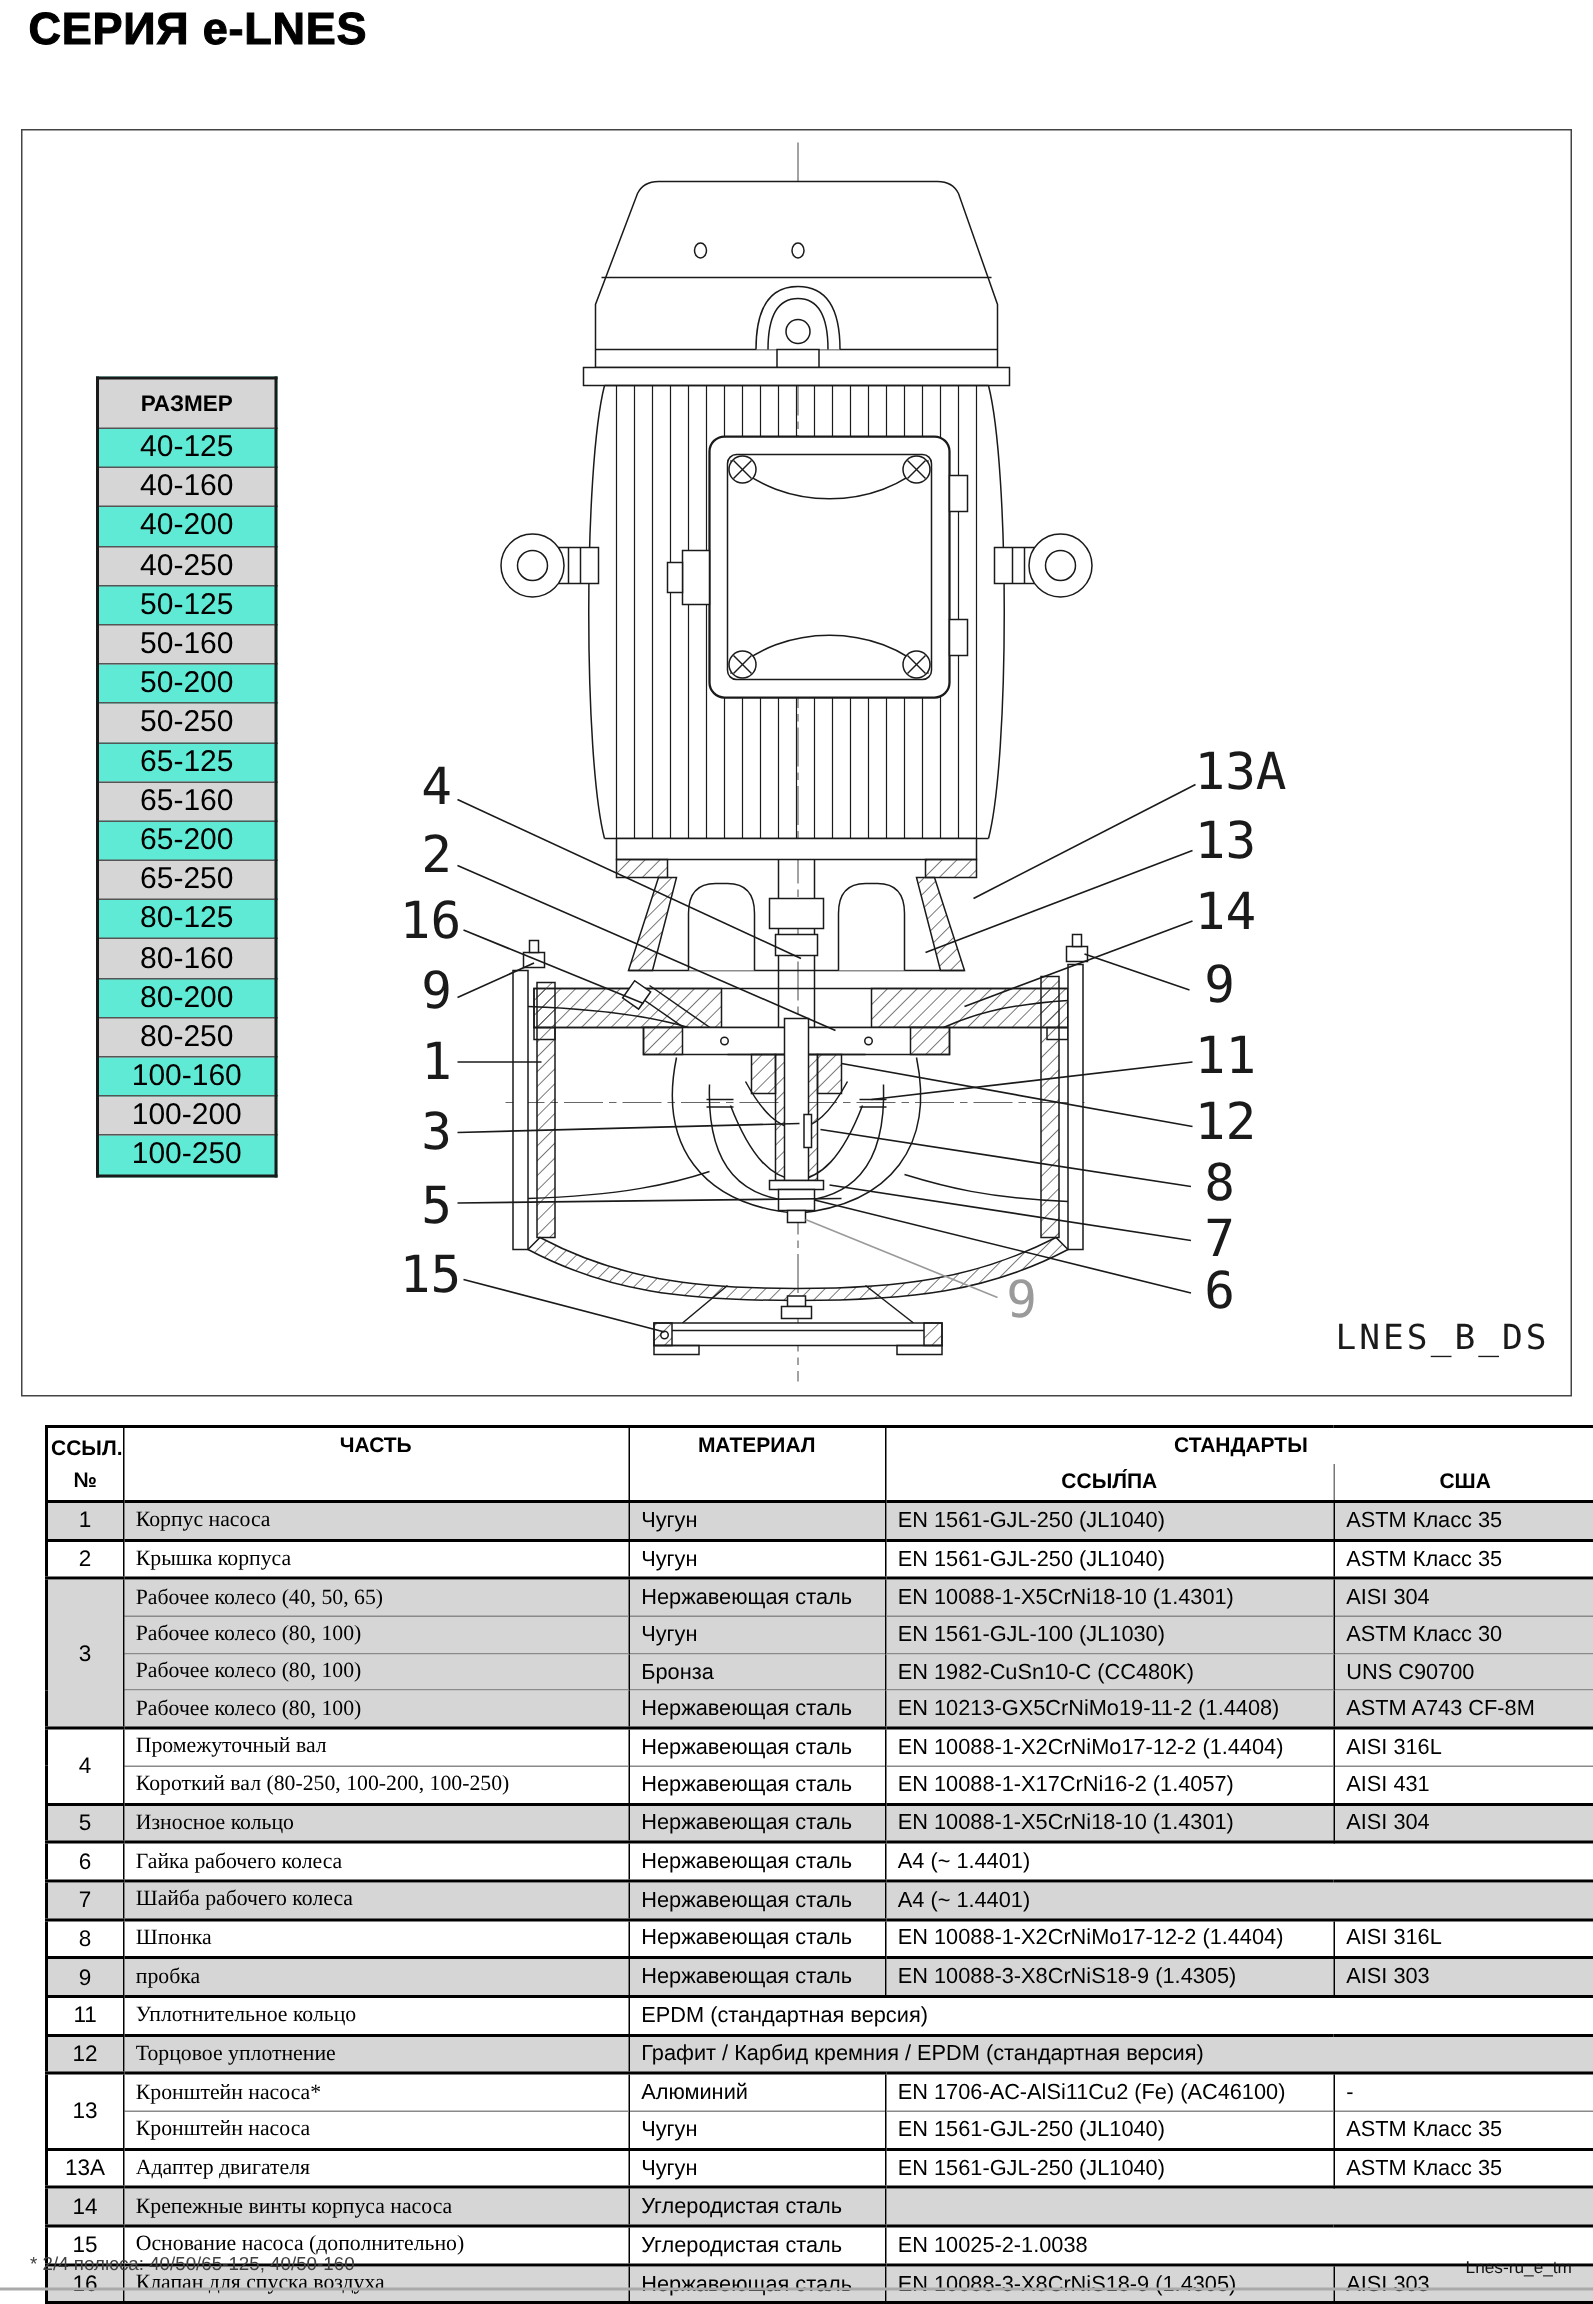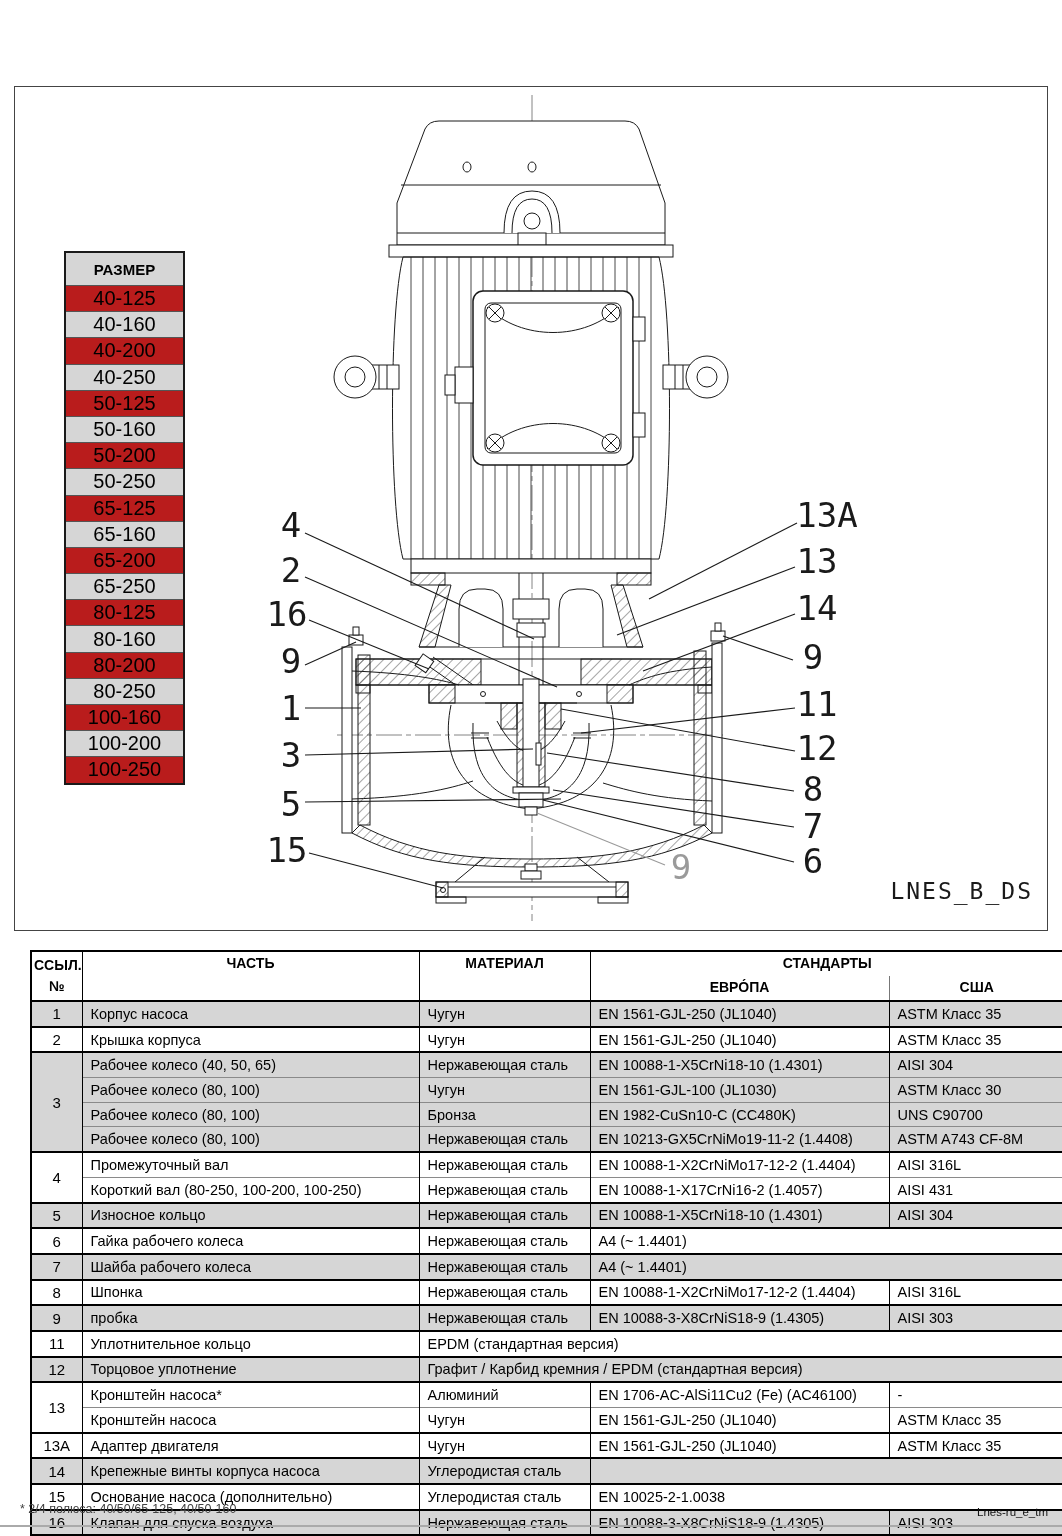--- a/index.html
+++ b/index.html
@@ -11,21 +11,21 @@
 
   
   .drawing-frame{position:absolute;left:14px;top:86px;width:1034px;height:845px;border:1px solid #444;box-sizing:border-box;background:#fff;}
   .drawing-frame svg{position:absolute;left:0;top:0;}
   .svg-callout{font-family:"DejaVu Sans Mono",monospace;font-size:34px;fill:#1a1a1a;}
   .svg-callout.dim{fill:#9a9a9a;}
   #dwg-label{font-family:"DejaVu Sans Mono",monospace;font-size:23px;letter-spacing:2px;fill:#1a1a1a;}
 
   
   .size-table{position:absolute;left:64px;top:251px;border-collapse:collapse;table-layout:fixed;width:121px;
-              border:2px solid #1a1a1a;background:#b91c1c;padding-left:36px;}
+              border:2px solid #1a1a1a;background:#5eead4;padding-left:36px;}
   .size-table th{height:30px;font-size:15px;font-weight:bold;text-align:center;background:var(--shade,#d6d6d6);
                  border:1px solid #555;}
   .size-table td{height:25.2px;font-size:20px;text-align:center;border:1px solid #555;padding:0;}
   .size-table tr.shade td{background:var(--shade,#d6d6d6);}
 
   
   .parts-table{position:absolute;left:30px;top:950px;border-collapse:collapse;table-layout:fixed;width:1034px;
                border:2px solid #000;background:#fff;}
   .parts-table col.w-ref{width:51px;} .parts-table col.w-part{width:337px;} .parts-table col.w-mat{width:171px;}
   .parts-table col.w-eu{width:299px;} .parts-table col.w-usa{width:176px;}
@@ -34,35 +34,36 @@
   .parts-table thead tr:first-child th{border-bottom:none;}
   .parts-table thead th.h-ref{border-right:1.5px solid #000;line-height:21px;}
   .parts-table thead th.h-part,.parts-table thead th.h-mat{border-right:1px solid #000;}
   .parts-table thead th.h-eu{border-right:1px solid #777;}
   .parts-table thead{border-bottom:2px solid #000;}
   .parts-table tbody td{font-size:14.5px;height:23.7px;padding:0 4px 0 8px;vertical-align:middle;white-space:nowrap;
                         overflow:hidden;border-top:1px solid #8a8a8a;}
   .parts-table tbody tr.group-start td{border-top:2px solid #000;}
   .parts-table tbody tr.shade td{background:var(--shade,#d6d6d6);}
   .parts-table tbody td.ref{text-align:center;padding:0;border-right:1.5px solid #000;font-size:15px;}
-  .parts-table tbody td.part{border-right:1px solid #000;}
+  .parts-table tbody td.part{border-right:1px solid #000;font-family:Liberation Serif, serif;}
   .parts-table tbody td.mat{border-right:1px solid #000;}
   .parts-table tbody td.mat.span3{border-right:none;}
   .parts-table tbody td.eu{border-right:1px solid #000;}
   .parts-table tbody td.eu.span2{border-right:none;}
 
   
   .footnote{position:absolute;left:20px;top:1502px;font-size:12.5px;color:#404040;}
   .doc-code{position:absolute;right:14px;top:1506px;font-size:11.5px;color:#111;}
   .bottom-rule{position:absolute;left:0;top:1525px;width:1062px;height:2px;background:#aaa;}
 </style>
 </head>
 <body style="--shade: #d6d6d6;">
 
 <div class="title-block">
+  <div>СЕРИЯ e-LNES</div>
 </div>
 
 <div class="drawing-frame">
   <svg id="pump-svg" viewBox="0 0 1034 845" width="1034" height="845" xmlns="http://www.w3.org/2000/svg">
     <defs>
       <pattern id="hatch" width="7" height="7" patternUnits="userSpaceOnUse" patternTransform="rotate(45)">
         <line x1="0" y1="0" x2="0" y2="7" stroke="#3a3a3a" stroke-width="0.9"></line>
       </pattern>
     </defs>
     <g stroke="#1a1a1a" fill="none" stroke-width="1">
@@ -365,21 +366,21 @@
     <tr>
       <th class="h-ref" rowspan="2">
         <span>ССЫЛ.</span><br>
         <span>№</span>
       </th>
       <th class="h-part" rowspan="2">ЧАСТЬ</th>
       <th class="h-mat" rowspan="2">МАТЕРИАЛ</th>
       <th class="h-std" colspan="2">СТАНДАРТЫ</th>
     </tr>
     <tr>
-      <th class="h-eu">ЕВРО́ПА</th>
+      <th class="h-eu">ССЫЛ́ПА</th>
       <th class="h-usa">США</th>
     </tr>
   </thead>
   <tbody id="parts-rows">
       <tr class="shade group-start">
         <td class="ref" rowspan="1">1</td>
         <td class="part">Корпус насоса</td>
         <td class="mat">Чугун</td>
         <td class="eu">EN 1561-GJL-250 (JL1040)</td>
         <td class="usa">ASTM Класс 35</td>

